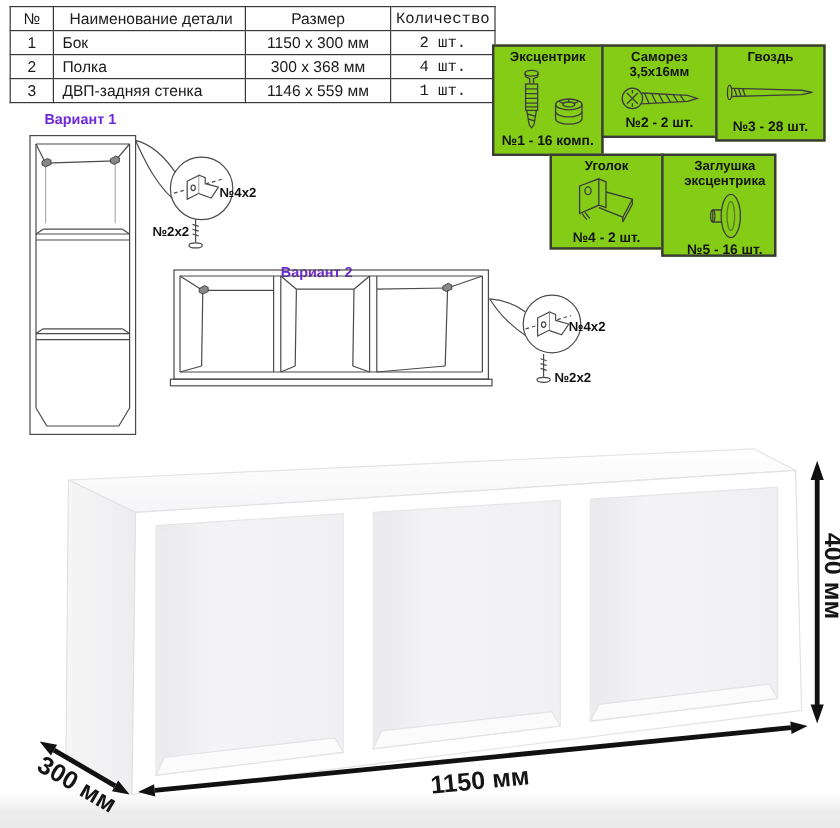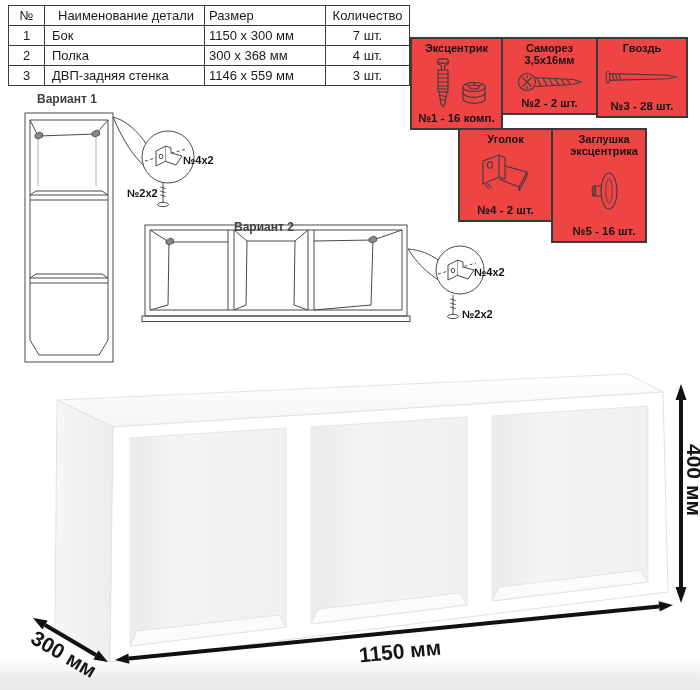--- a/index.html
+++ b/index.html
@@ -4,33 +4,33 @@
 <style>
   html,body{margin:0;padding:0;background:#fff;}
   .sheet{position:relative;width:700px;height:690px;background:#ffffff;overflow:hidden;
          font-family:"Liberation Sans",sans-serif;color:#1b1b1b;}
   
   table.parts{position:absolute;left:8px;top:5px;border-collapse:collapse;background:#fff;}
   table.parts td{border:1.5px solid #3a3a3a;font-size:13px;line-height:16px;height:17px;
                  padding:1px 4px;color:#1b1b1b;}
   .c-num{width:27px;text-align:center;}
   .c-name{width:148px;text-align:left;padding-left:7px !important;}
-  .c-size{width:112px;}
-  .c-qty{width:75px;text-align:center;}
+  .c-size{width:112px;text-align:center;}
+  .c-qty{width:75px;text-align:center;font-family:Liberation Mono, monospace;}
   
-  .hw-cell{position:absolute;background:#ef4444;border:2px solid #3a3a3a;box-sizing:border-box;
+  .hw-cell{position:absolute;background:#84cc16;border:2px solid #3a3a3a;box-sizing:border-box;
            display:flex;flex-direction:column;align-items:center;justify-content:space-between;
            padding:3px 2px 4px 2px;}
   .hw-title{font-size:11px;font-weight:bold;text-align:center;white-space:pre-line;
             line-height:12px;color:#141414;}
   .hw-count{font-size:11.5px;font-weight:bold;color:#141414;}
   .hw-icon{flex:0 0 auto;}
   .hw-icon *{stroke:#3d3d3d;stroke-width:1.1;fill:none;}
   
-  .variant-title{position:absolute;font-size:12px;font-weight:bold;color:#404040;}
+  .variant-title{position:absolute;font-size:12px;font-weight:bold;color:#6d28d9;}
   svg.line-draw{position:absolute;overflow:visible;}
   .ln{stroke:#4a4a4a;stroke-width:1;fill:none;}
   .ln-f{stroke:#4a4a4a;stroke-width:1;fill:#ffffff;}
   .lbl{font-family:"Liberation Sans",sans-serif;font-size:11px;font-weight:bold;fill:#111;}
   .dim{font-family:"Liberation Sans",sans-serif;font-size:21px;font-weight:bold;fill:#151515;}
   .dimline{stroke:#111;stroke-width:4;fill:none;}
   .dimhead{fill:#111;stroke:none;}
 </style>
 </head>
 <body>
@@ -42,33 +42,33 @@
         <tr>
       <td class="c-num">№</td>
       <td class="c-name" style="text-align:center;">Наименование детали</td>
       <td class="c-size">Размер</td>
       <td class="c-qty">Количество</td>
     </tr>
     <tr>
       <td class="c-num">1</td>
       <td class="c-name">Бок</td>
       <td class="c-size">1150 x 300 мм</td>
-      <td class="c-qty">7 шт.</td>
+      <td class="c-qty">2 шт.</td>
     </tr>
     <tr>
       <td class="c-num">2</td>
       <td class="c-name">Полка</td>
       <td class="c-size">300 x 368 мм</td>
       <td class="c-qty">4 шт.</td>
     </tr>
     <tr>
       <td class="c-num">3</td>
       <td class="c-name">ДВП-задняя стенка</td>
       <td class="c-size">1146 x 559 мм</td>
-      <td class="c-qty">3 шт.</td>
+      <td class="c-qty">1 шт.</td>
     </tr>
   </tbody>
     </table>
 
   <div class="hw-cell" style="left:410px;top:37px;width:93px;height:93px;">
     <div class="hw-title">Эксцентрик</div>
     <svg class="hw-icon" width="72" height="52" viewBox="0 0 72 52">
       <g transform="translate(22,1)">
         <ellipse cx="0" cy="3" rx="5.5" ry="2.4"></ellipse>
         <path d="M-5.5,3 L-5,6 L-1.6,7.5 L-1.6,12 M5.5,3 L5,6 L1.6,7.5 L1.6,12"></path>
@@ -103,34 +103,34 @@
   <div class="hw-cell" style="left:596px;top:37px;width:92px;height:81px;">
     <div class="hw-title">Гвоздь</div>
     <svg class="hw-icon" width="76" height="18" viewBox="0 0 76 18">
       <ellipse cx="4" cy="9" rx="1.8" ry="6"></ellipse>
       <path d="M5.6,5.6 L64,7.2 M5.6,12.4 L64,10.8 M64,7.2 L73,9 L64,10.8"></path>
       <path d="M8,6 L10,12 M11.5,6 L13.5,12 M15,6 L17,12"></path>
     </svg>
     <div class="hw-count">№3 - 28 шт.</div>
   </div>
 
-  <div class="hw-cell" style="left:458px;top:128px;width:95px;height:94px;">
+  <div class="hw-cell" style="left:458px;top:128px;width:95px;height:80px;">
     <div class="hw-title">Уголок</div>
     <svg class="hw-icon" width="62" height="48" viewBox="0 0 62 48">
       <path d="M8,10 L24,4 L24,26 L8,33 Z"></path>
       <path d="M24,4 L30,6.5 L30,28 L24,26"></path>
       <ellipse cx="15" cy="14" rx="2.6" ry="3.2"></ellipse>
       <path d="M30,15 L52,21 L44,36 L24,28"></path>
       <path d="M52,21 L52,25 L44,40 L44,36"></path>
       <path d="M10,33 l4,5 M12.5,32 l4,5"></path>
     </svg>
     <div class="hw-count">№4 - 2 шт.</div>
   </div>
 
-  <div class="hw-cell" style="left:551px;top:128px;width:96px;height:115px;padding-left:12px;">
+  <div class="hw-cell" style="left:551px;top:128px;width:96px;height:86px;padding-left:12px;">
     <div class="hw-title">Заглушка
 эксцентрика</div>
     <svg class="hw-icon" width="38" height="46" viewBox="0 0 38 46">
       <ellipse cx="24" cy="23" rx="8" ry="18"></ellipse>
       <ellipse cx="24" cy="23" rx="3.2" ry="12" opacity="0.6"></ellipse>
       <path d="M16.5,18 L9,18 L9,28 L16.8,28"></path>
       <ellipse cx="9" cy="23" rx="1.8" ry="5"></ellipse>
     </svg>
     <div class="hw-count">№5 - 16 шт.</div>
   </div>

